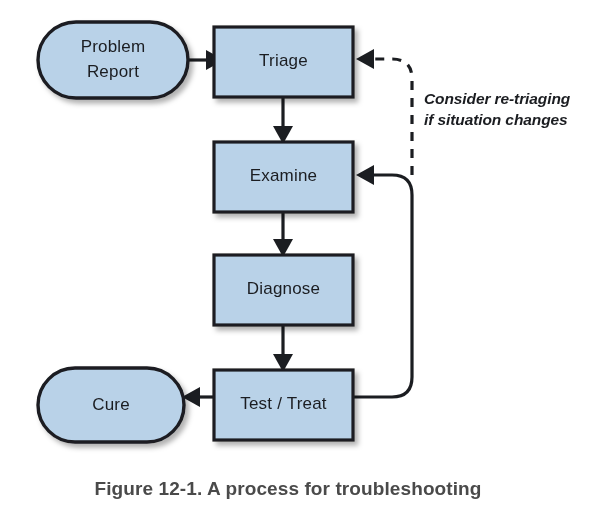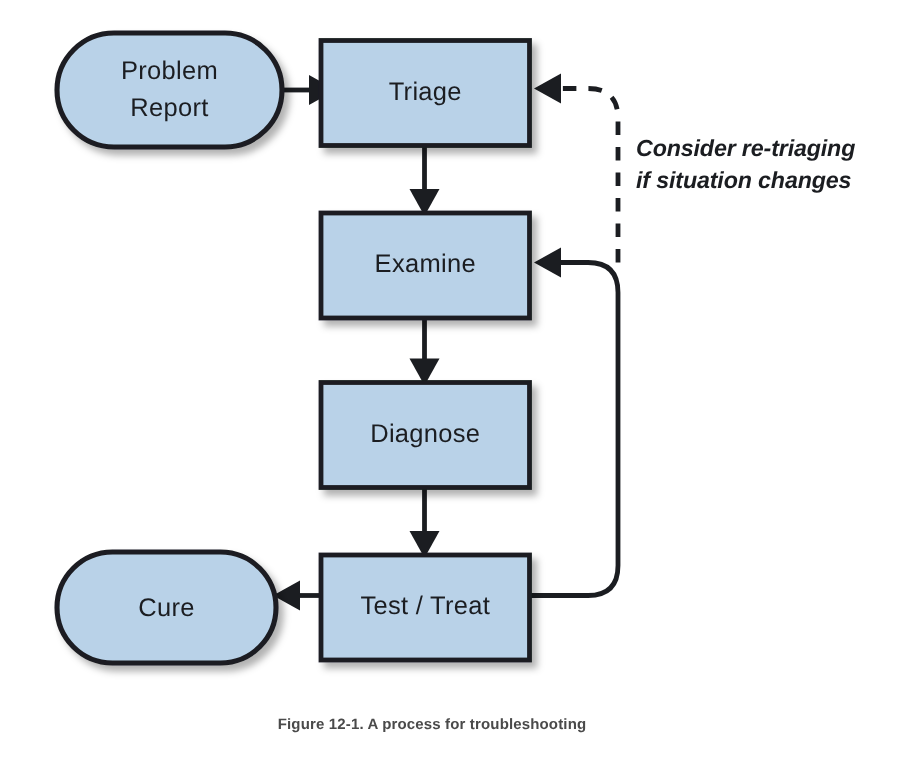--- a/index.html
+++ b/index.html
@@ -71,21 +71,21 @@
     letter-spacing: -0.1px;
   }
   #caption {
     position: absolute;
     left: 0;
     top: 478px;
     width: 576px;
     text-align: center;
     font-family: "Liberation Sans", sans-serif;
     font-weight: bold;
-    font-size: 10px;
+    font-size: 19px;
     color: #4a4a4a;
     letter-spacing: 0.1px;
   }
 </style>
 </head>
 <body>
 
 <div id="figure-root">
 
   <svg id="flow-svg" viewBox="0 0 600 470">

